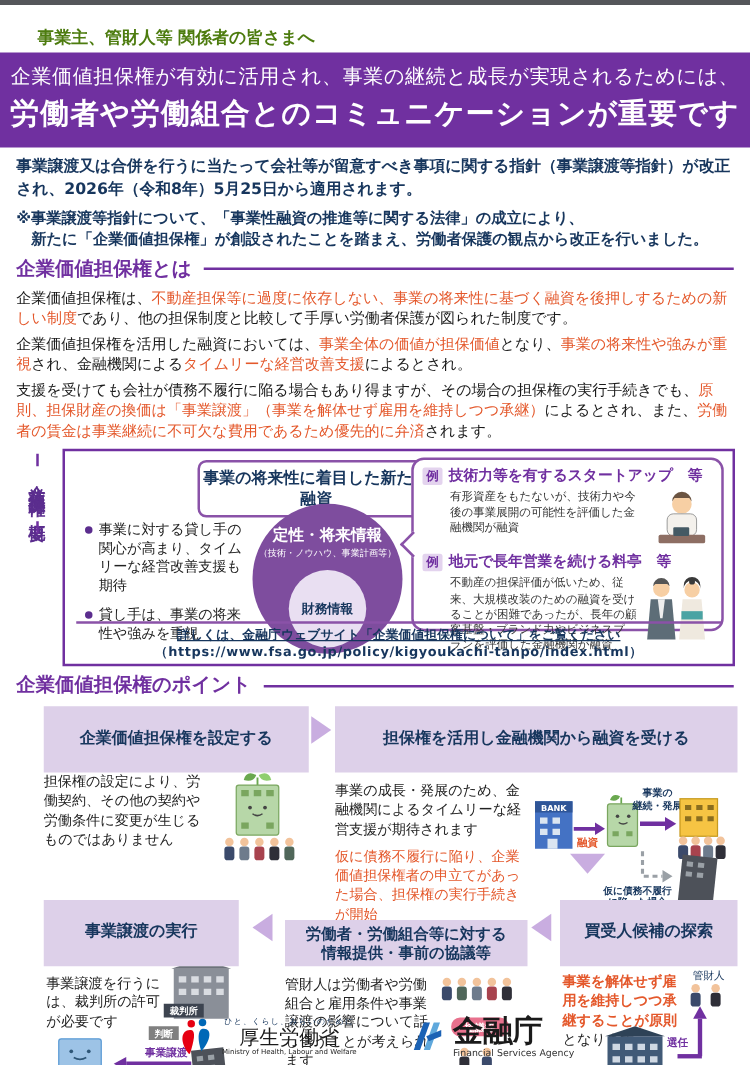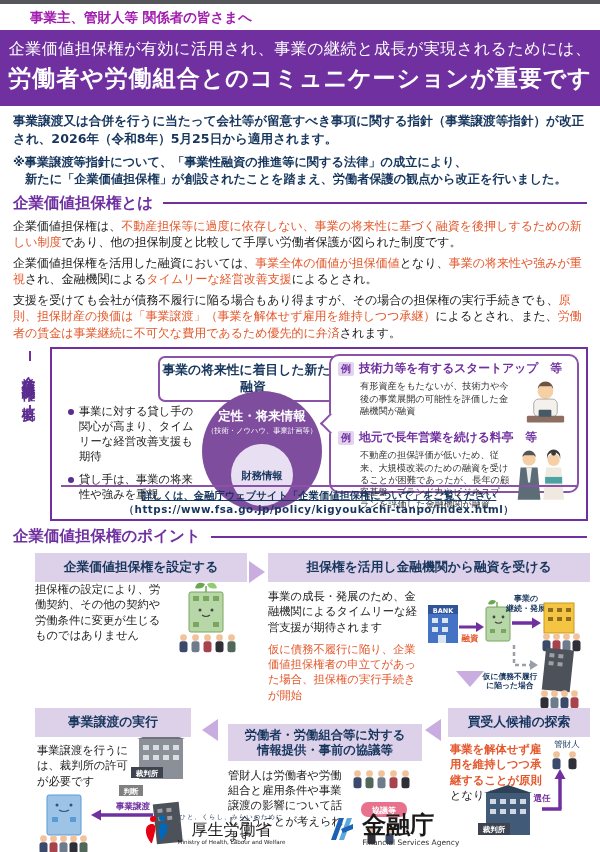--- a/index.html
+++ b/index.html
@@ -1,20 +1,20 @@
 <!DOCTYPE html>
 <html><head>
 <meta charset="utf-8">
 <style>
   * { margin:0; padding:0; box-sizing:border-box; }
   body { background:#fff; font-family:"DejaVu Sans","Liberation Sans",sans-serif; }
   .page { position:relative; width:600px; height:852px; background:#fff; overflow:hidden; }
 
   .topbar { height:4px; background:#55565a; }
-  .audience { padding:5px 0 3px 30px; color:#a21caf; font-weight:bold; font-size:13.5px; }
+  .audience { padding:17px 0 3px 30px; color:#4d7c0f; font-weight:bold; font-size:13.5px; }
 
   .banner { background:#7030a0; color:#fff; text-align:center; padding:9px 6px 12px; }
   .banner .l1 { font-size:16px; letter-spacing:.5px; }
   .banner .l2 { font-size:23px; font-weight:bold; margin-top:3px; letter-spacing:1px; }
 
   .lead { margin:6px 13px 0; color:#17365d; font-weight:bold; font-size:12.6px; line-height:1.45; }
   .note { margin:5px 13px 0; color:#17365d; font-weight:bold; font-size:12.2px; line-height:1.4; }
   .note .ind { padding-left:12px; display:block; }
 
   .sec-head { display:flex; align-items:center; margin:5px 13px 0; }
@@ -52,21 +52,21 @@
   .ov-ex-body { display:flex; gap:4px; margin:3px 0 4px 22px; }
   .ov-ex-text { width:158px; font-size:9.2px; color:#333; line-height:1.33; }
   .ov-footer { position:absolute; left:9px; right:9px; bottom:2px; border-top:2px solid #8a52a8; padding-top:2px;
                text-align:center; color:#17365d; font-weight:bold; }
   .ov-footer .f1 { font-size:10.3px;text-decoration:underline; }
   .ov-footer .f2 { font-size:10.3px; letter-spacing:.5px; }
 
   
   .flow { position:relative; margin-top:4px; height:278px; }
   .stepbox { position:absolute; }
-  .shdr { background:#ddd0e9; color:#17365d; font-weight:bold; font-size:12.8px; text-align:center; padding:7px 0; line-height:1.15; }
+  .shdr { background:#ddd0e9; color:#17365d; font-weight:bold; font-size:12.8px; text-align:center; padding:19px 0; line-height:1.15; }
   .shdr2 { padding:4px 0; font-size:12.3px;margin-top:16px; }
   .sbody { font-size:11.3px; color:#222; line-height:1.35; }
   .arr-r { position:absolute; width:0; height:0; border-top:11px solid transparent; border-bottom:11px solid transparent; border-left:16px solid #c9ade0; }
   .arr-l { position:absolute; width:0; height:0; border-top:11px solid transparent; border-bottom:11px solid transparent; border-right:16px solid #c9ade0; }
   .arr-d { position:absolute; width:0; height:0; border-left:14px solid transparent; border-right:14px solid transparent; border-top:16px solid #c9ade0; }
   .s1 { left:35px; top:2px; width:212px; }
   .s1 .sbody { display:flex; gap:4px; padding-top:0; }
   .s1 .sbody p { width:132px; }
   .s2 { left:268px; top:2px; width:322px; }
   .s2 .sbody { display:flex; gap:4px; padding-top:7px; }

